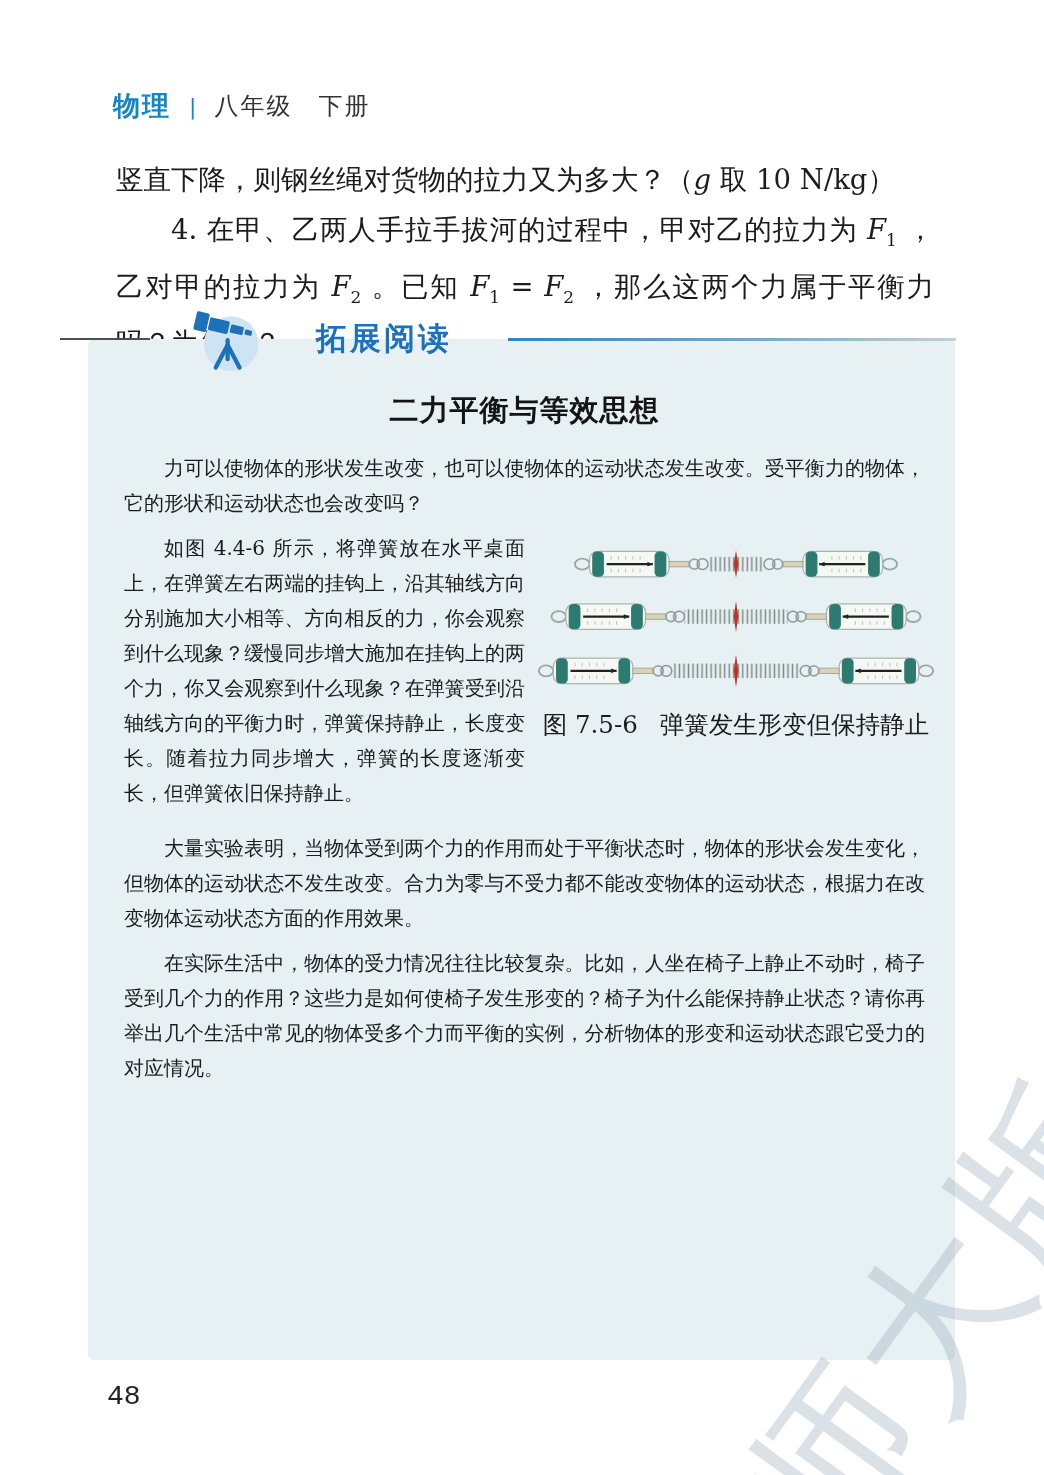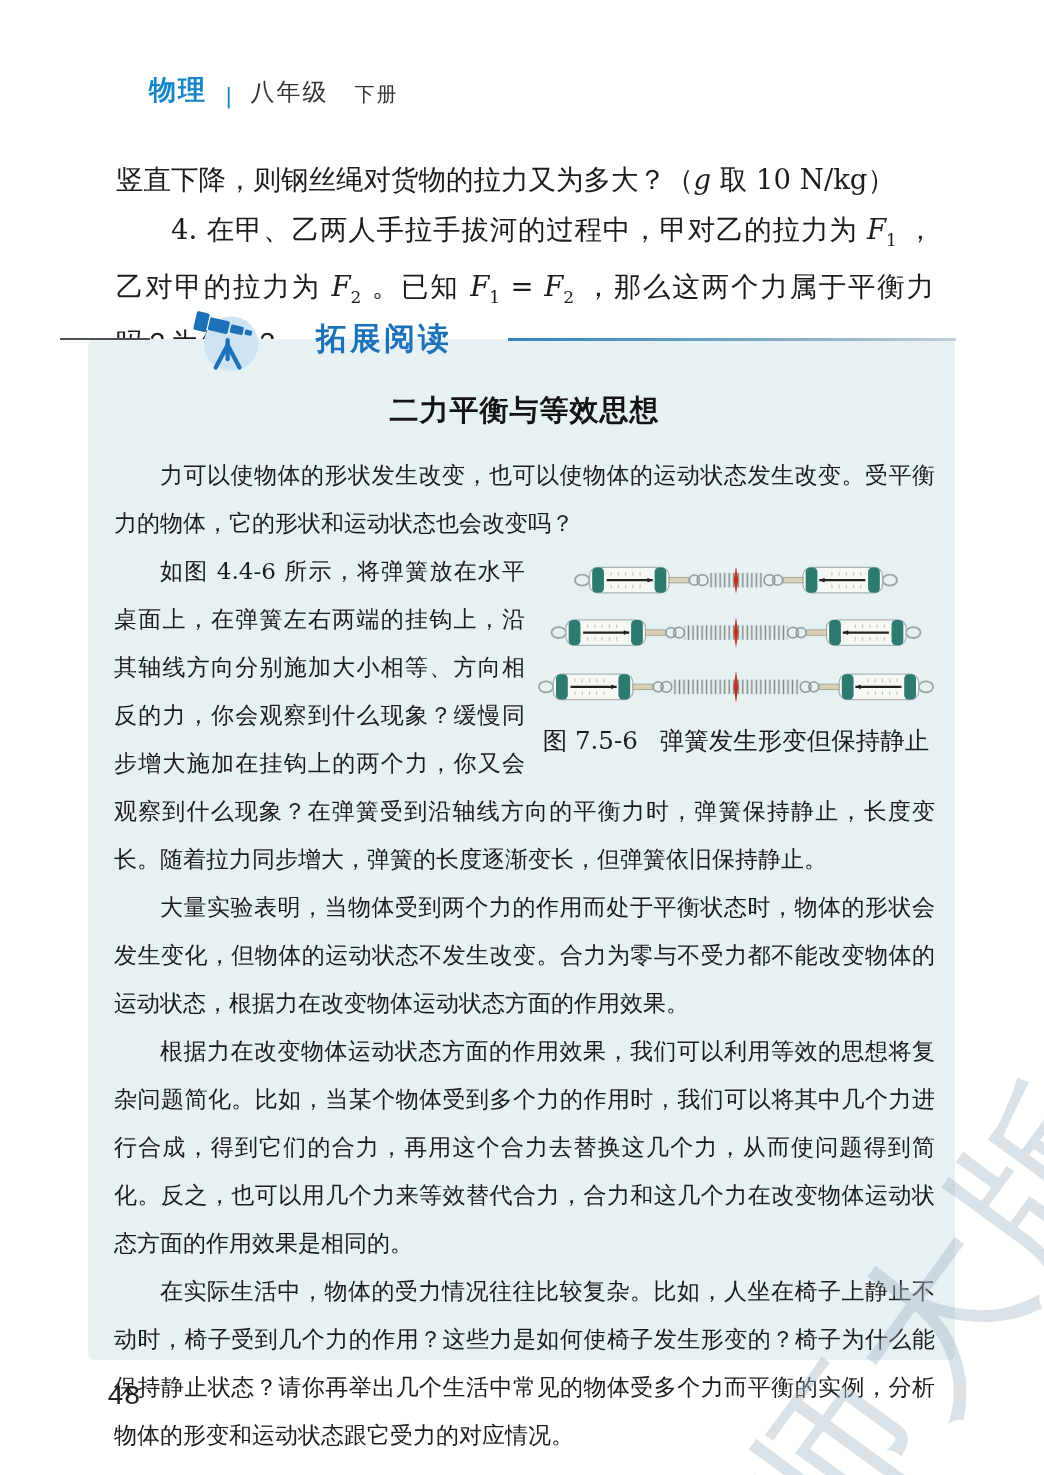--- a/index.html
+++ b/index.html
@@ -2,26 +2,26 @@
 <html><head>
 <meta charset="utf-8">
 <style>
   html,body{margin:0;padding:0;background:#ffffff;}
   .page{
     position:relative;width:1044px;height:1475px;margin:0 auto;
     background:#ffffff;overflow:hidden;
     font-family:"DejaVu Serif","Liberation Serif",serif;color:#1c1c1c;
   }
   
-  .runhead{position:absolute;top:72px;left:113px;display:flex;align-items:flex-end;
-    font-family:"DejaVu Sans","Liberation Sans",sans-serif;margin-left:36px;}
+  .runhead{position:absolute;top:88px;left:113px;display:flex;align-items:center;
+    font-family:"DejaVu Sans","Liberation Sans",sans-serif;}
   .runhead .subject{color:#1486c8;font-weight:bold;font-size:27px;letter-spacing:2px;}
   .runhead .divider{color:#1486c8;font-size:22px;margin:0 18px;}
   .runhead .grade{color:#333;font-size:24px;letter-spacing:2px;}
-  .runhead .volume{color:#333;font-size:20px;letter-spacing:2px;margin-left:26px;}
+  .runhead .volume{color:#333;font-size:24px;letter-spacing:2px;margin-left:26px;}
   
   .problems{position:absolute;top:152px;left:112px;width:826px;
     font-size:27.5px;line-height:46px;text-align:justify;}
   .problems p{margin:4px;}
   .problems p.q4{text-indent:2em;margin-top:3px;}
   .math{font-style:italic;font-family:"DejaVu Serif","Liberation Serif",serif;}
   sub{font-size:0.62em;}
   
   .ext-header{position:absolute;top:302px;left:60px;width:896px;height:74px;
     display:flex;align-items:center;z-index:3;gap:40px;}
@@ -32,22 +32,22 @@
     letter-spacing:3px;margin:0 16px 0 8px;white-space:nowrap;}
   .ext-header .line-right{flex:1;height:3px;
     background:linear-gradient(to right,#2f86c4 0%,#7aa7c2 55%,#c2cfd6 100%);}
   
   .reading-box{position:absolute;top:339px;left:88px;width:867px;height:1021px;
     background:#e7f0f3;border-radius:6px;box-sizing:border-box;
     padding:30px 20px 8px 26px;z-index:1;}
   .reading-title{font-family:"DejaVu Sans","Liberation Sans",sans-serif;
     font-weight:bold;font-size:29px;color:#141414;text-align:center;
     margin:22px 0 20px 0;letter-spacing:1px;}
-  .para{font-size:23px;line-height:48px;text-align:justify;
-    text-indent:2em;margin:0;color:#1c1c1c;}
+  .para{font-size:20px;line-height:35px;text-align:justify;
+    text-indent:2em;margin:10px;color:#1c1c1c;}
   
   .spring-figure{float:right;width:398px;margin:6px 0 8px 12px;}
   .spring-figure svg{display:block;width:398px;height:161px;}
   .spring-figure figcaption{font-size:24.5px;color:#1c1c1c;text-align:center;
     margin-top:10px;white-space:nowrap;}
   .spring-figure .cap-label{margin-right:22px;text-align:right;}
   .flow-wrap::after{content:"";display:block;clear:both;}
   
   .page-number{position:absolute;left:107px;top:1381px;font-size:28px;color:#222;
     font-family:Liberation Mono, monospace;}
@@ -147,21 +147,20 @@
             <rect x="-71" y="-8" width="142" height="16" fill="url(#coil)"></rect>
             <path d="M0 -18 L2.6 0 L0 18 L-2.6 0 Z" fill="#c13226"></path>
           </g>
         </svg>
         <figcaption><span class="cap-label">图 7.5-6</span><span>弹簧发生形变但保持静止</span></figcaption>
       </figure>
       <p class="para">如图 4.4-6 所示，将弹簧放在水平桌面上，在弹簧左右两端的挂钩上，沿其轴线方向分别施加大小相等、方向相反的力，你会观察到什么现象？缓慢同步增大施加在挂钩上的两个力，你又会观察到什么现象？在弹簧受到沿轴线方向的平衡力时，弹簧保持静止，长度变长。随着拉力同步增大，弹簧的长度逐渐变长，但弹簧依旧保持静止。</p>
     </div>
 
     <p class="para">大量实验表明，当物体受到两个力的作用而处于平衡状态时，物体的形状会发生变化，但物体的运动状态不发生改变。合力为零与不受力都不能改变物体的运动状态，根据力在改变物体运动状态方面的作用效果。</p>
-    <p class="para">根据力在改变物体运动状态方面的作用效果，我们可以利用等效的思想将复杂问题简化。比如，当某个物体受到多个力的作用时，我们可以将其中几个力进行合成，得到它们的合力，再用这个合力去替换这几个力，从而使问题得到简化。反之，也可以用几个力来等效替代合力，合力和这几个力在改变物体运动状态方面的作用效果是相同的。</p>
     <p class="para">在实际生活中，物体的受力情况往往比较复杂。比如，人坐在椅子上静止不动时，椅子受到几个力的作用？这些力是如何使椅子发生形变的？椅子为什么能保持静止状态？请你再举出几个生活中常见的物体受多个力而平衡的实例，分析物体的形变和运动状态跟它受力的对应情况。</p>
   </div>
 
   <div class="page-number">48</div>
 
   <div class="watermark">北师大版</div>
 
 </div>
 
 </body></html>

